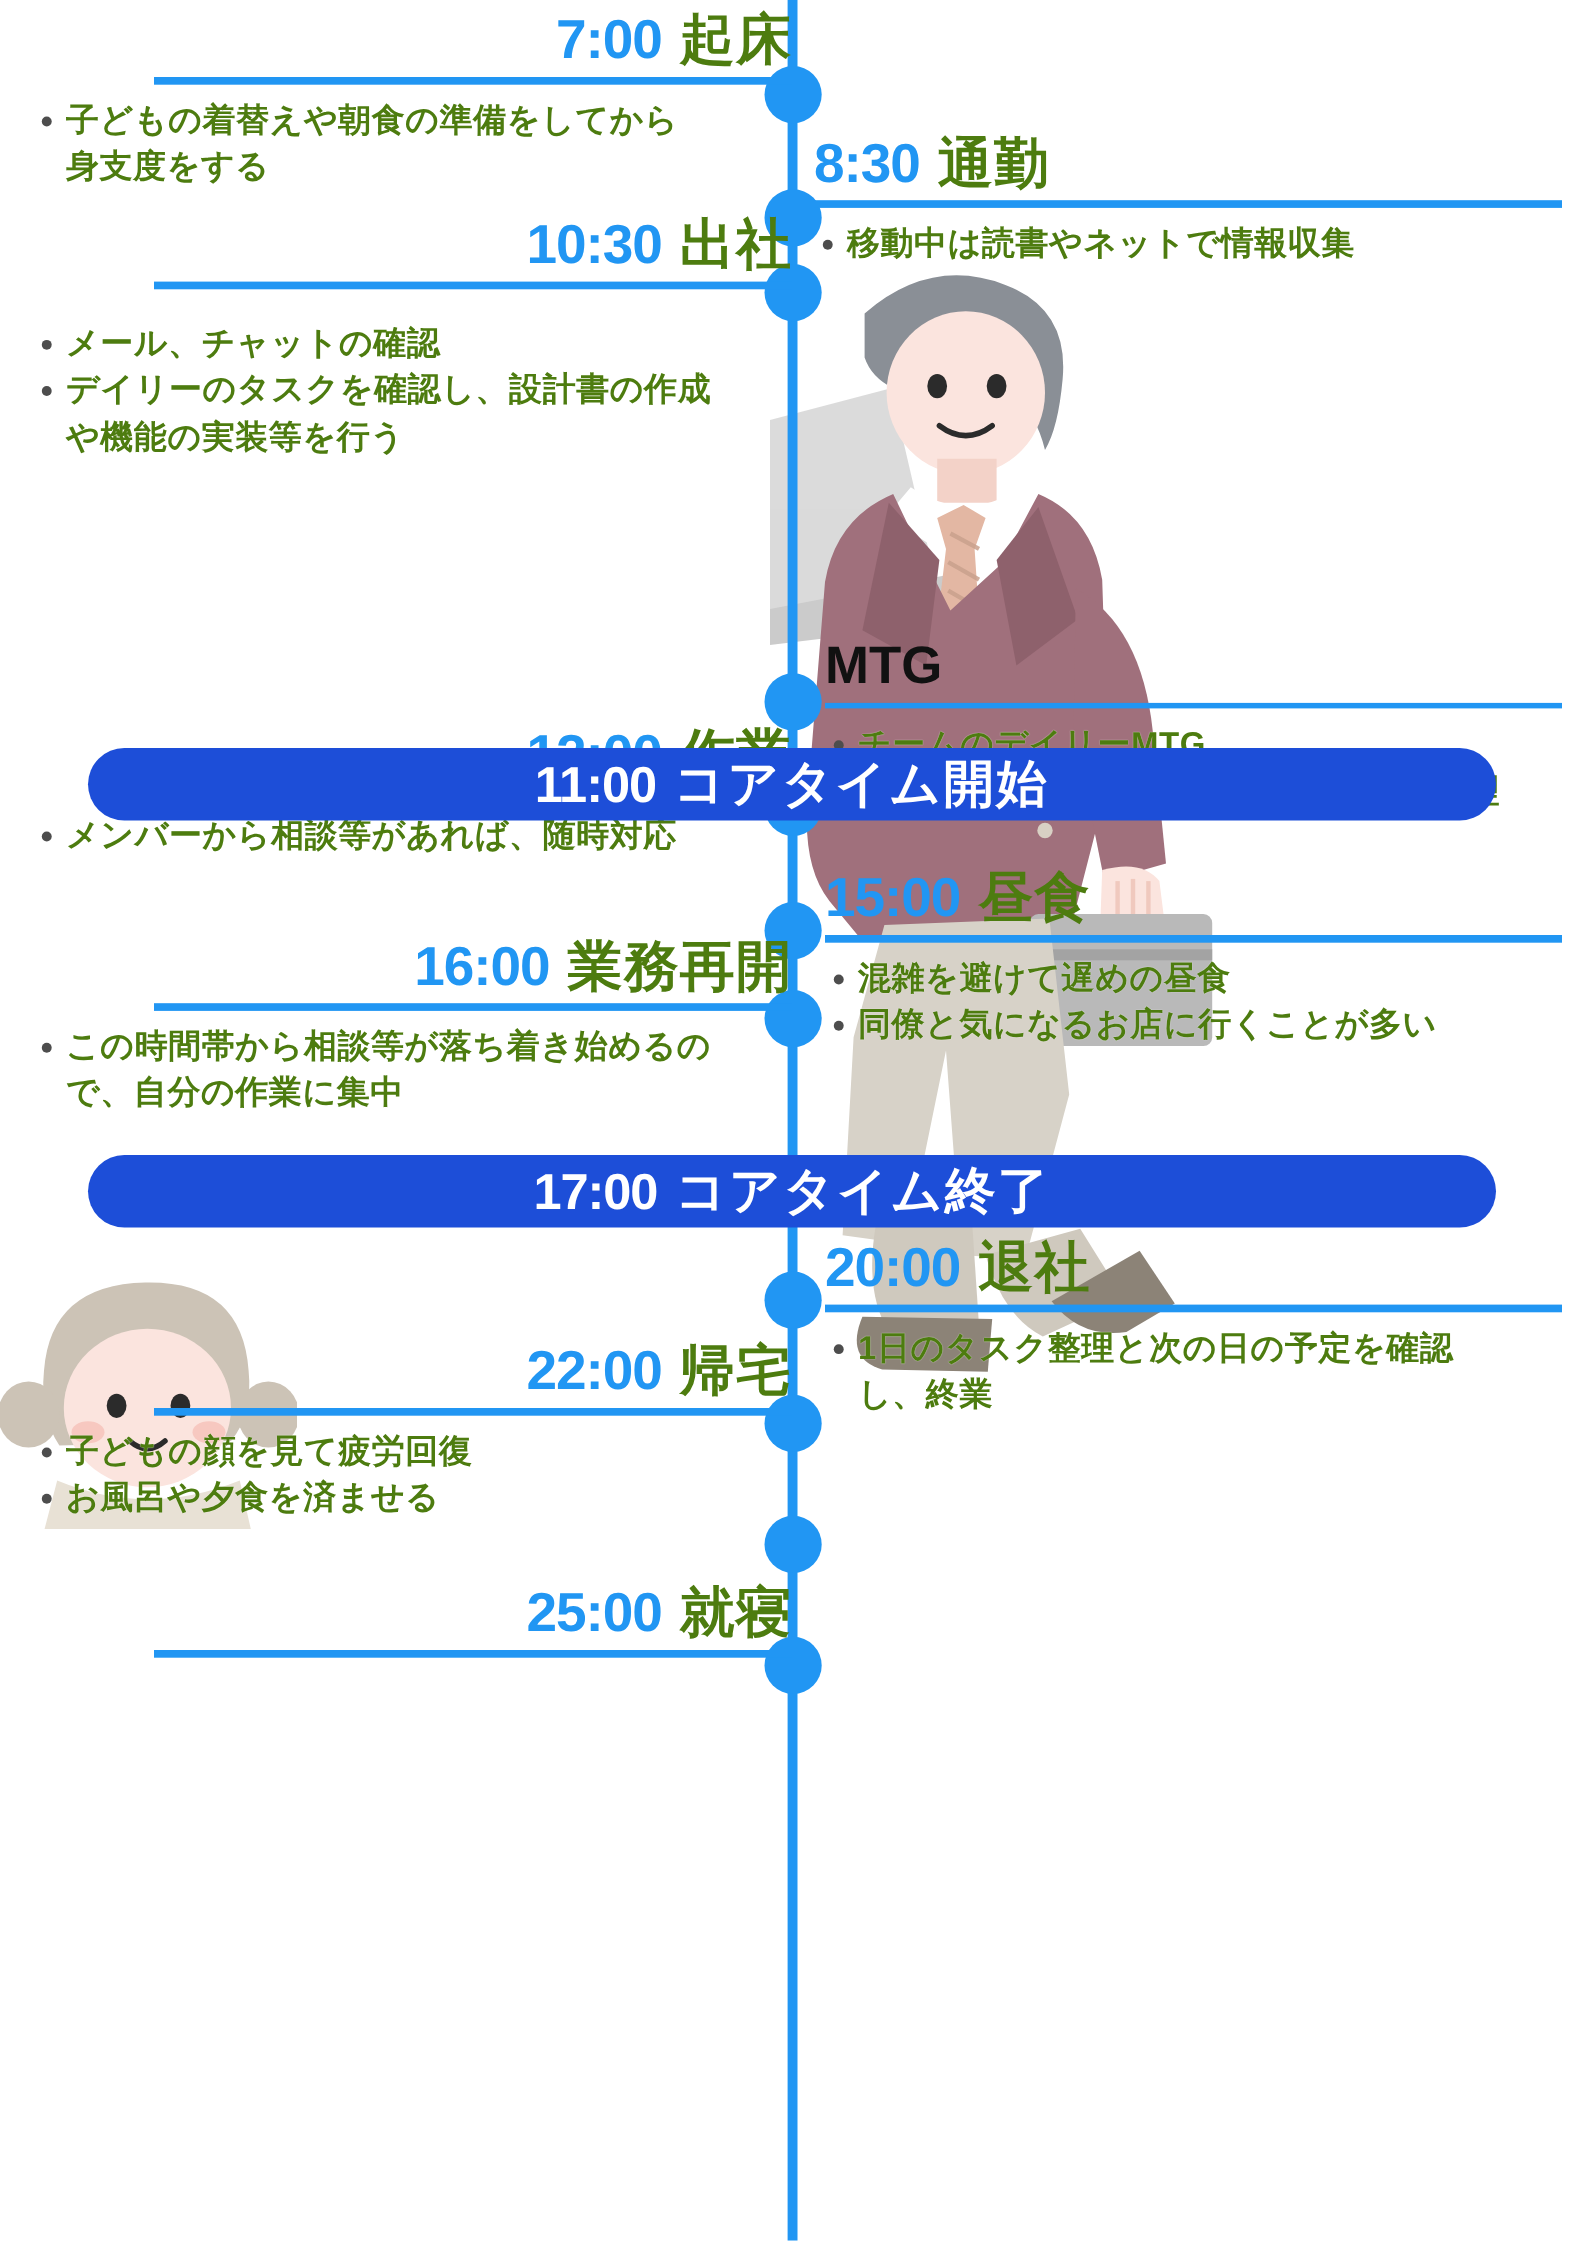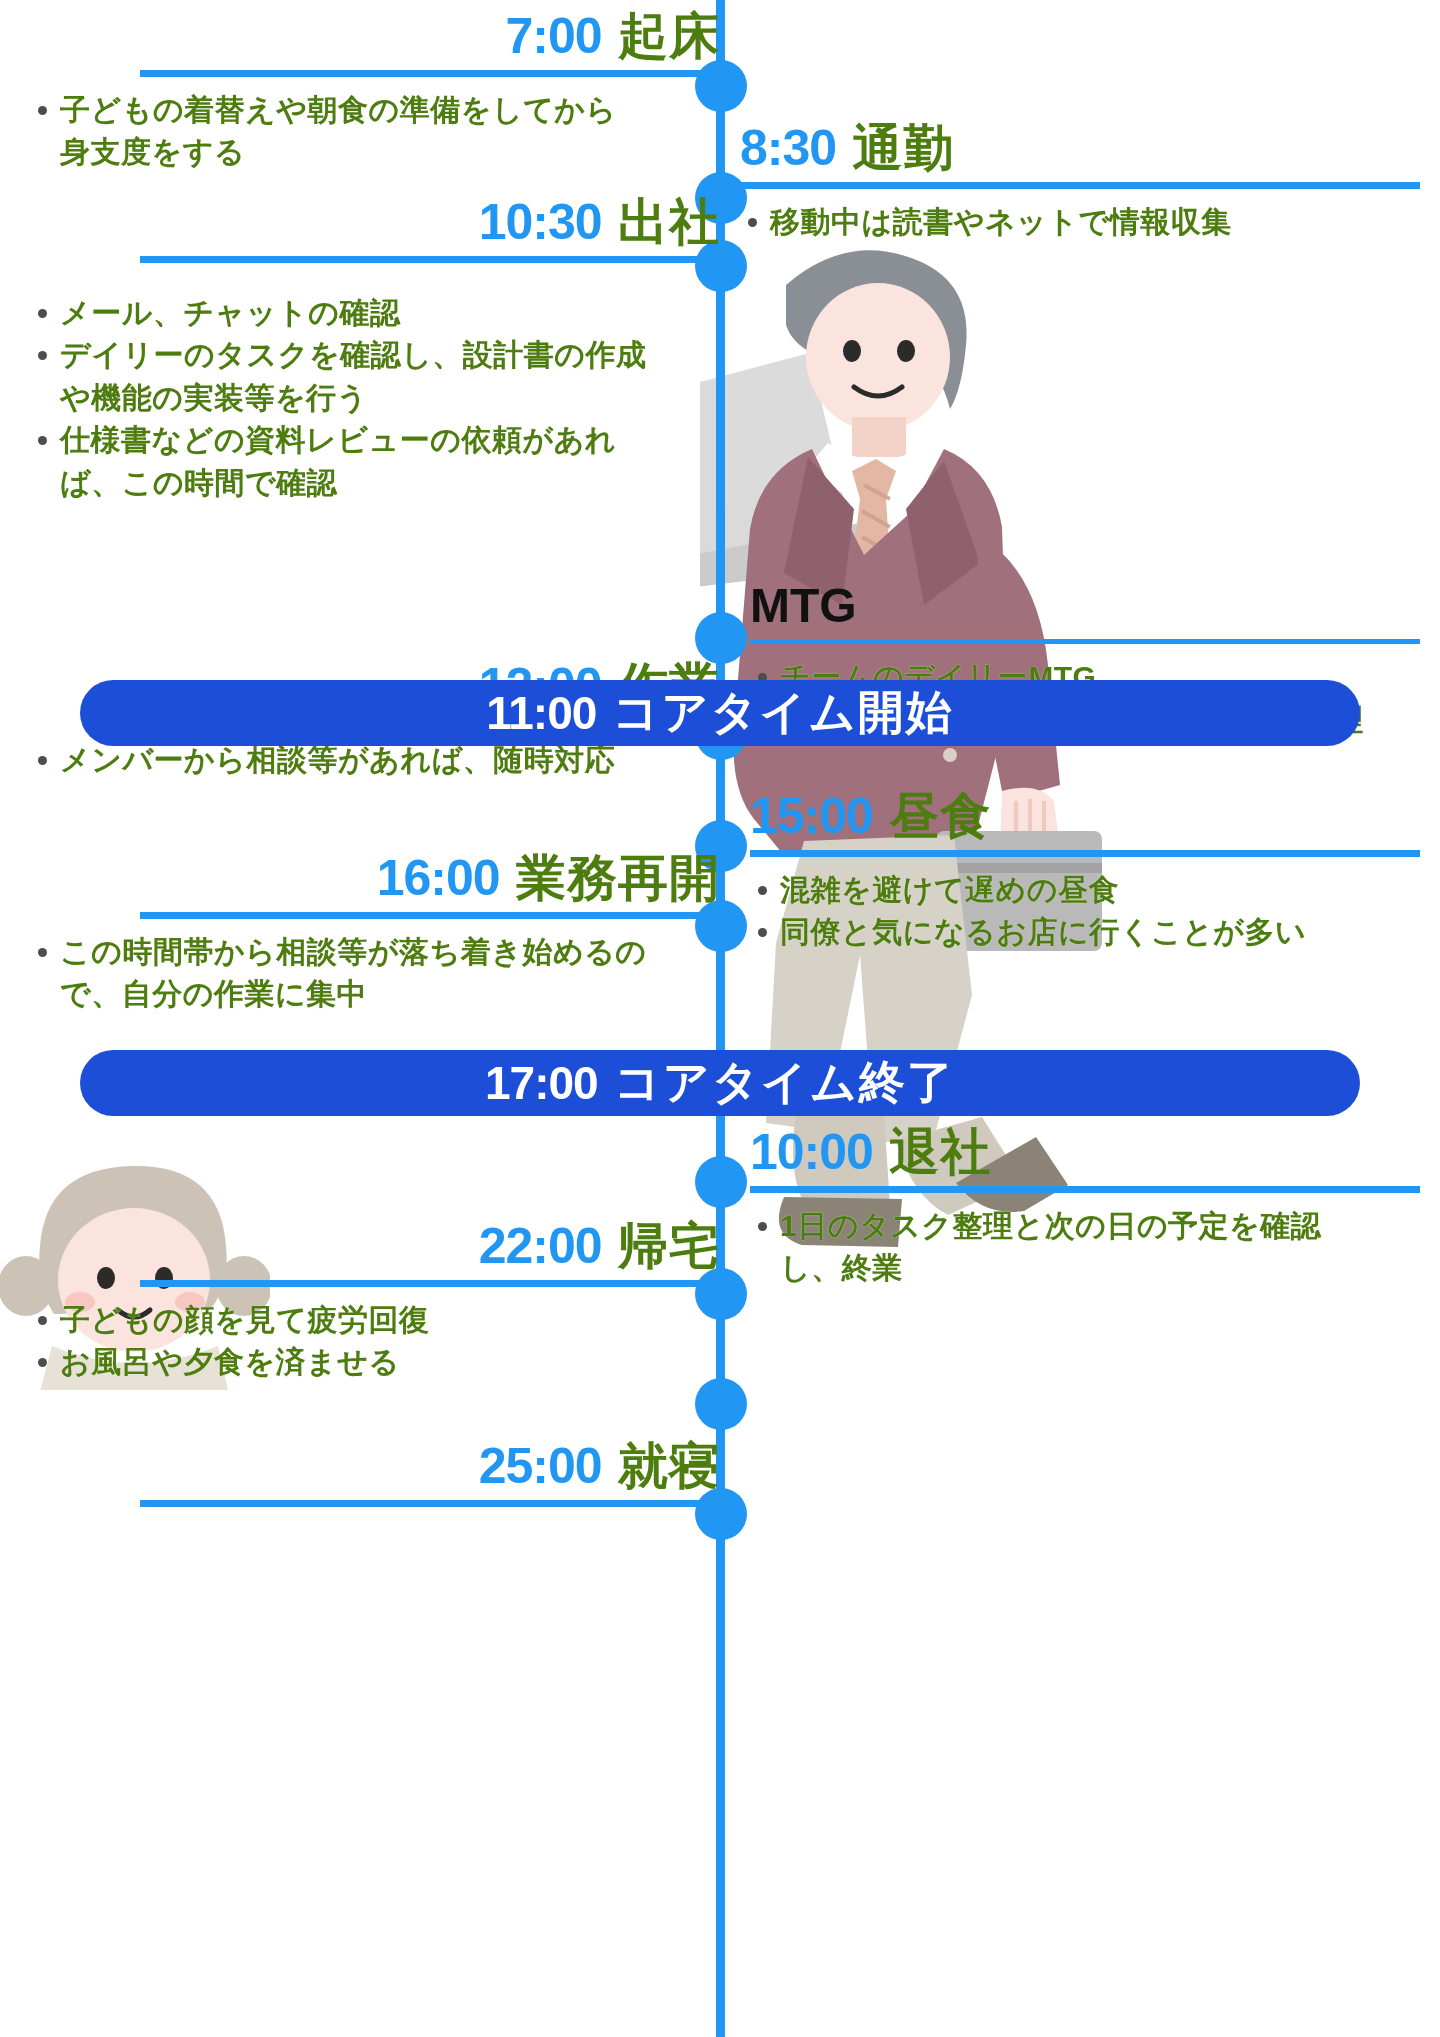--- a/index.html
+++ b/index.html
@@ -200,21 +200,20 @@
 
   <div class="entry left" style="left:30px; top:196px; width:690px;">
     <div class="head">
       <span class="t">10:30</span>
       <span class="lbl">出社</span>
     </div>
     <div class="rule" style="margin-left:110px;"></div>
     <ul class="bullets" style="width:620px;margin-top:29px;">
       <li>メール、チャットの確認</li>
       <li>デイリーのタスクを確認し、設計書の作成や機能の実装等を行う</li>
-      <li>仕様書などの資料レビューの依頼があれば、この時間で確認</li>
     </ul>
   </div>
 
   <div class="banner" style="top:680px;">
     <span class="btime">11:00</span>
     <span class="blabel">コアタイム開始</span>
   </div>
 
   <div class="entry right" style="left:750px; top:578px; width:670px;">
     <div class="plainhead">MTG</div>
@@ -259,21 +258,21 @@
     </ul>
   </div>
 
   <div class="banner" style="top:1050px;">
     <span class="btime">17:00</span>
     <span class="blabel">コアタイム終了</span>
   </div>
 
   <div class="entry right" style="left:750px; top:1126px; width:670px;">
     <div class="head">
-      <span class="t">10:00</span>
+      <span class="t">20:00</span>
       <span class="lbl">退社</span>
     </div>
     <div class="rule"></div>
     <ul class="bullets" style="width:610px;">
       <li>1日のタスク整理と次の日の予定を確認し、終業</li>
     </ul>
   </div>
 
   <div class="entry left" style="left:30px; top:1220px; width:690px;">
     <div class="head">

